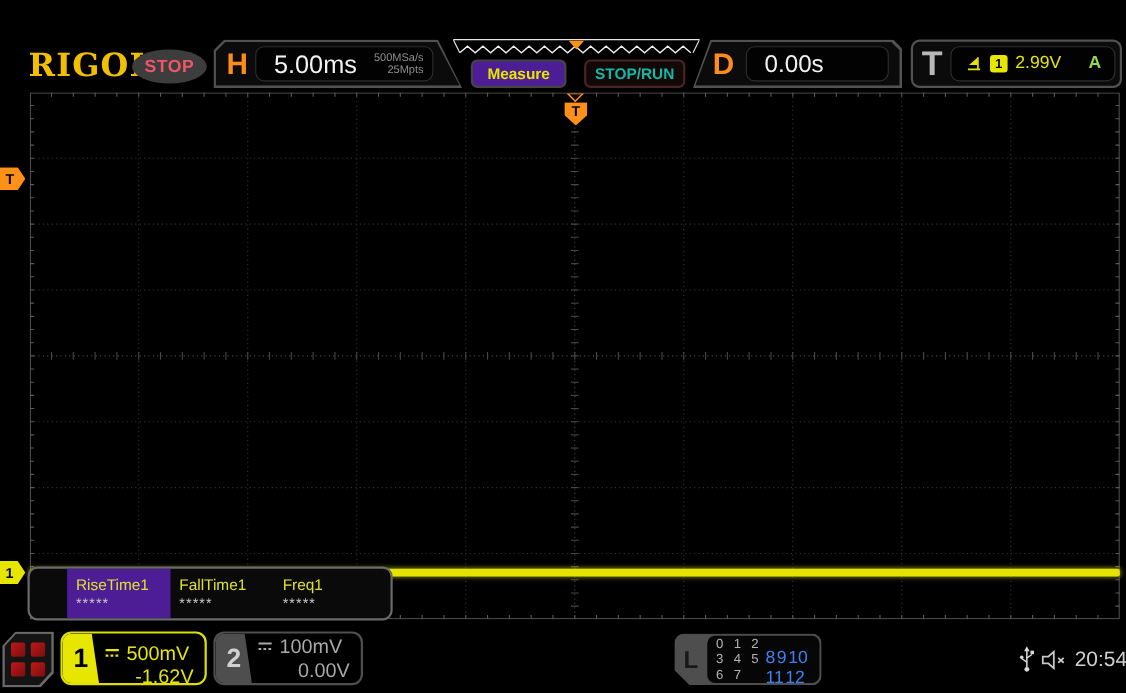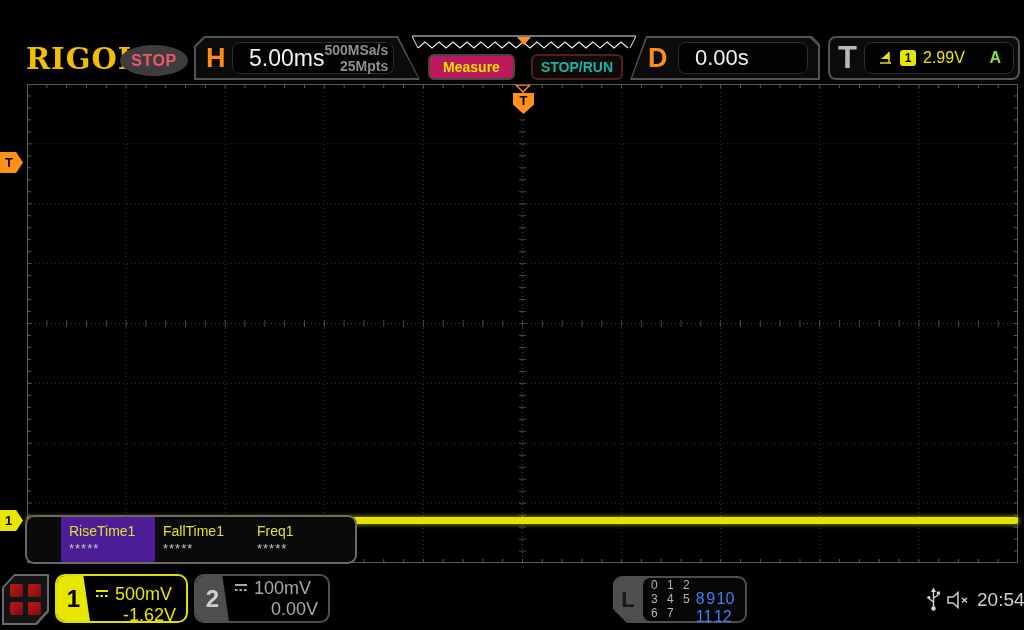--- a/index.html
+++ b/index.html
@@ -28,34 +28,34 @@
   .t-panel{left:828px;width:192px;border-radius:8px;}
   .t-panel .inner{border-radius:6px;}
 
   .badge-letter{position:absolute;top:0;height:40px;display:flex;align-items:center;
                 font-weight:bold;font-size:27px;}
   .badge-orange{color:#ff8c1a;}
   .display-box{position:absolute;top:4px;bottom:4px;background:#020202;border:1px solid #2e2e2e;
                border-radius:8px;display:flex;align-items:center;}
   .h-display{left:36px;right:24px;}
   .h-scale{font-size:23px;color:#f2f2f2;padding-left:16px;flex:1;}
-  .h-rates{text-align:right;padding-right:8px;color:#8f8f8f;font-size:14px;line-height:1.15;font-weight:bold;}
+  .h-rates{text-align:right;padding-right:8px;color:#8f8f8f;font-size:10px;line-height:1.15;}
   .d-display{left:46px;right:10px;}
   .d-value{font-size:22px;color:#f2f2f2;padding-left:16px;}
   .t-display{left:34px;right:4px;gap:7px;}
   .t-letter{color:#b8b8b8;font-size:31px;left:8px;}
   .trig-src-badge{width:16px;height:16px;background:#e6e600;border-radius:3px;color:#000;
         font-size:12px;font-weight:bold;display:flex;align-items:center;justify-content:center;}
   .t-level{color:#e6e600;font-size:16px;}
   .t-mode{color:#90d84a;font-size:16px;font-weight:bold;margin-left:auto;margin-right:12px;}
   .t-display .icon-slope{margin-left:12px;}
 
   .btn{position:absolute;top:54px;height:26px;border-radius:6px;display:flex;align-items:center;
        justify-content:center;font-weight:bold;font-size:14px;cursor:pointer;}
-  .measure-btn{left:428px;width:87px;background:#be185d;border:2px solid #454545;color:#e6e600;}
+  .measure-btn{left:428px;width:87px;background:#4c1d95;border:2px solid #454545;color:#e6e600;}
   .stoprun-btn{left:531px;width:92px;background:#120808;border:2px solid #4a2424;color:#14b8a6;}
 
   .zigzag{position:absolute;left:412px;top:35px;}
 
   
   .graticule{position:absolute;left:27px;top:84px;width:991px;height:479px;}
 
   .marker-right{position:absolute;width:23px;height:21px;display:flex;align-items:center;
        font-weight:bold;font-size:13px;color:#000;padding-left:5px;
        clip-path:polygon(0 0,70% 0,100% 50%,70% 100%,0 100%);}

